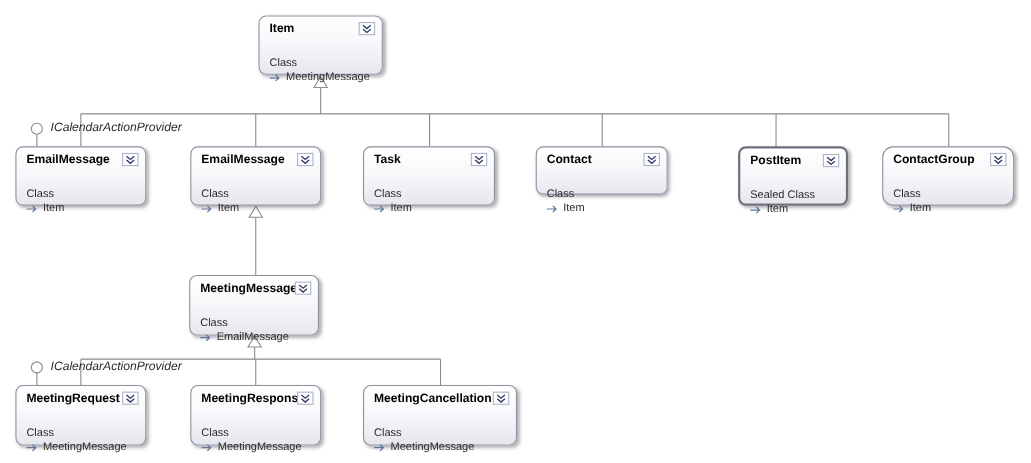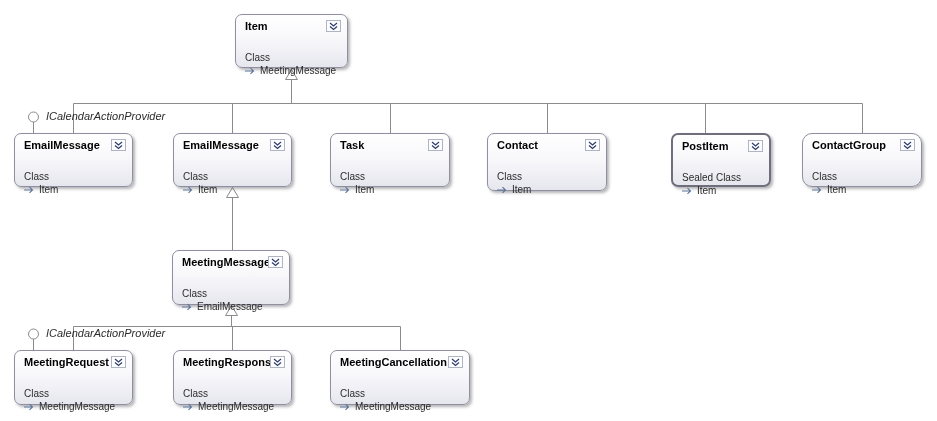--- a/index.html
+++ b/index.html
@@ -122,21 +122,21 @@
     </button>
     <div class="node-kind">Class</div>
     <div class="node-base">
       <svg width="11" height="8" viewBox="0 0 11 8" fill="none" stroke="#5d7599" stroke-width="1.1">
           <path d="M0,4 H8 M5.5,1.2 L8.5,4 L5.5,6.8"></path>
         </svg>
       <span>Item</span>
     </div>
   </div>
 
-  <div class="node" style="left:487px;top:133px;width:120px;height:58px;">
+  <div class="node" style="left:487px;top:133px;width:120px;height:44px;">
     <div class="node-title">Contact</div>
     <button class="chevron-btn">
       <svg width="9" height="9" viewBox="0 0 9 9" fill="none" stroke="#2b3a6b" stroke-width="1.2">
           <polyline points="1,1 4.5,4 8,1"></polyline>
           <polyline points="1,4.5 4.5,7.5 8,4.5"></polyline>
         </svg>
     </button>
     <div class="node-kind">Class</div>
     <div class="node-base">
       <svg width="11" height="8" viewBox="0 0 11 8" fill="none" stroke="#5d7599" stroke-width="1.1">

